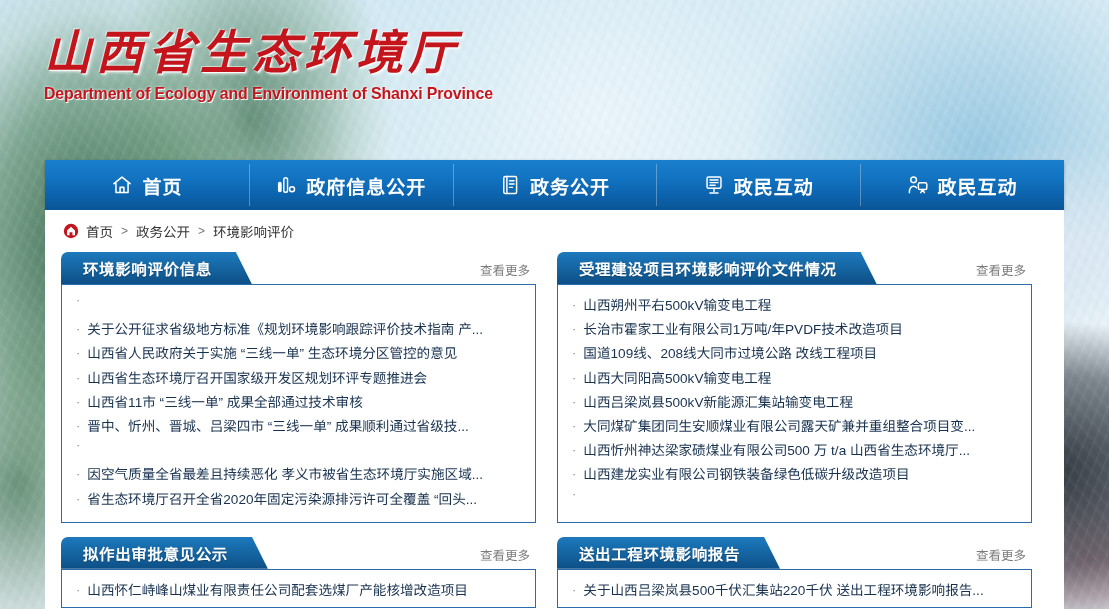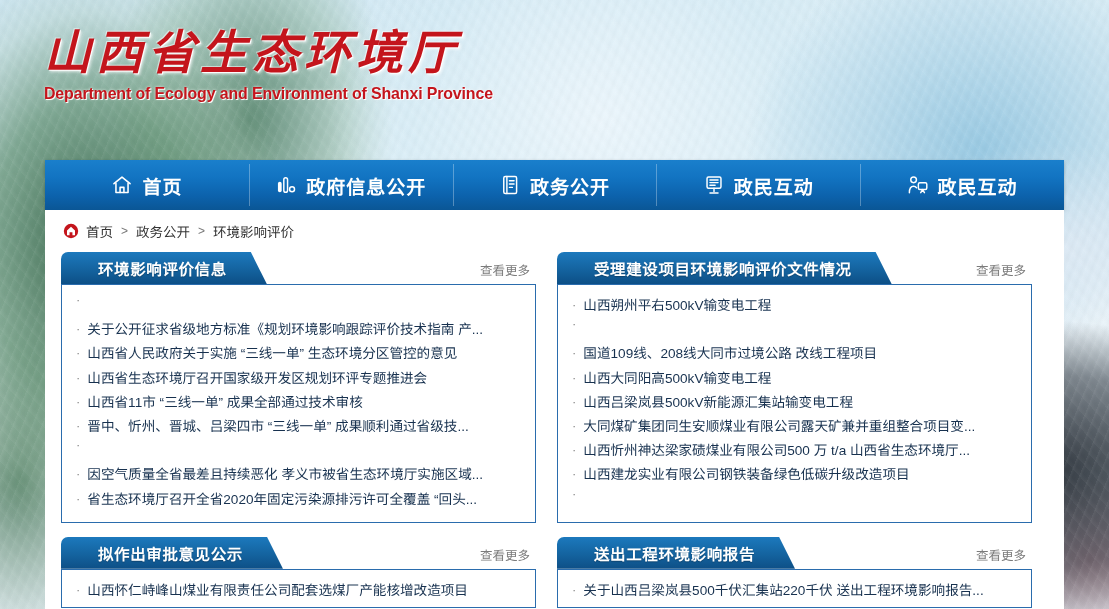--- a/index.html
+++ b/index.html
@@ -194,21 +194,21 @@
     height: 32px;
     display: flex;
     align-items: flex-end;
     justify-content: space-between;
   }
 
   .panel-tab {
     position: relative;
     height: 32px;
     min-width: 150px;
-    padding: 0 40px 0 37px;
+    padding: 0 40px 0 22px;
     display: flex;
     align-items: center;
     color: #ffffff;
     font-size: 15.5px;
     font-weight: 700;
     letter-spacing: 0.6px;
     white-space: nowrap;
     background: linear-gradient(180deg, #1c79bd 0%, #14639f 55%, #0d4f86 100%);
     border-top-left-radius: 7px;
     clip-path: polygon(0 0, calc(100% - 16px) 0, 100% 100%, 0 100%);
@@ -412,20 +412,21 @@
           <div class="panel-more">查看更多</div>
         </div>
         <div class="panel-body">
           <ul class="news-list">
             <li class="news-item">
                 <span class="news-bullet">·</span>
                 <span class="news-text">山西朔州平右500kV输变电工程</span>
               </li>
             <li class="news-item">
                 <span class="news-bullet">·</span>
+                <span class="news-text">长治市霍家工业有限公司1万吨/年PVDF技术改造项目</span>
               </li>
             <li class="news-item">
                 <span class="news-bullet">·</span>
                 <span class="news-text">国道109线、208线大同市过境公路 改线工程项目</span>
               </li>
             <li class="news-item">
                 <span class="news-bullet">·</span>
                 <span class="news-text">山西大同阳高500kV输变电工程</span>
               </li>
             <li class="news-item">

